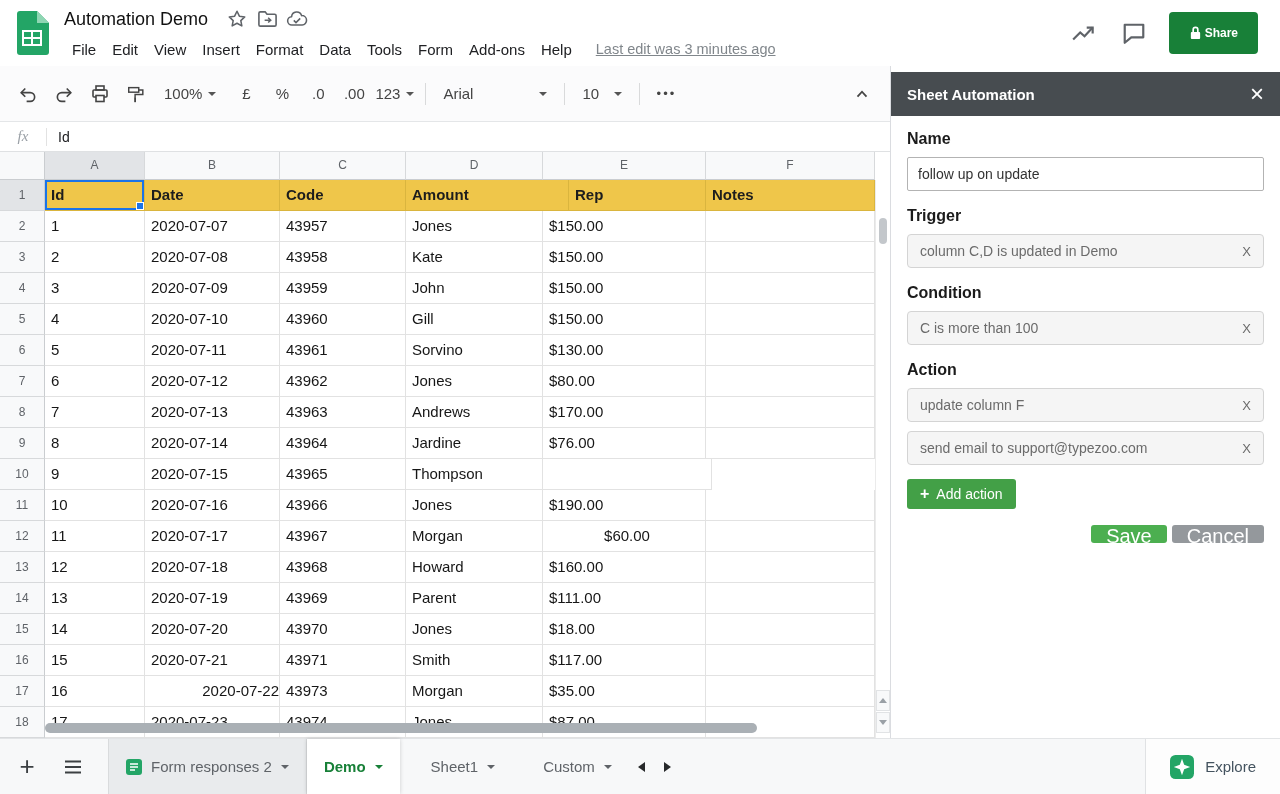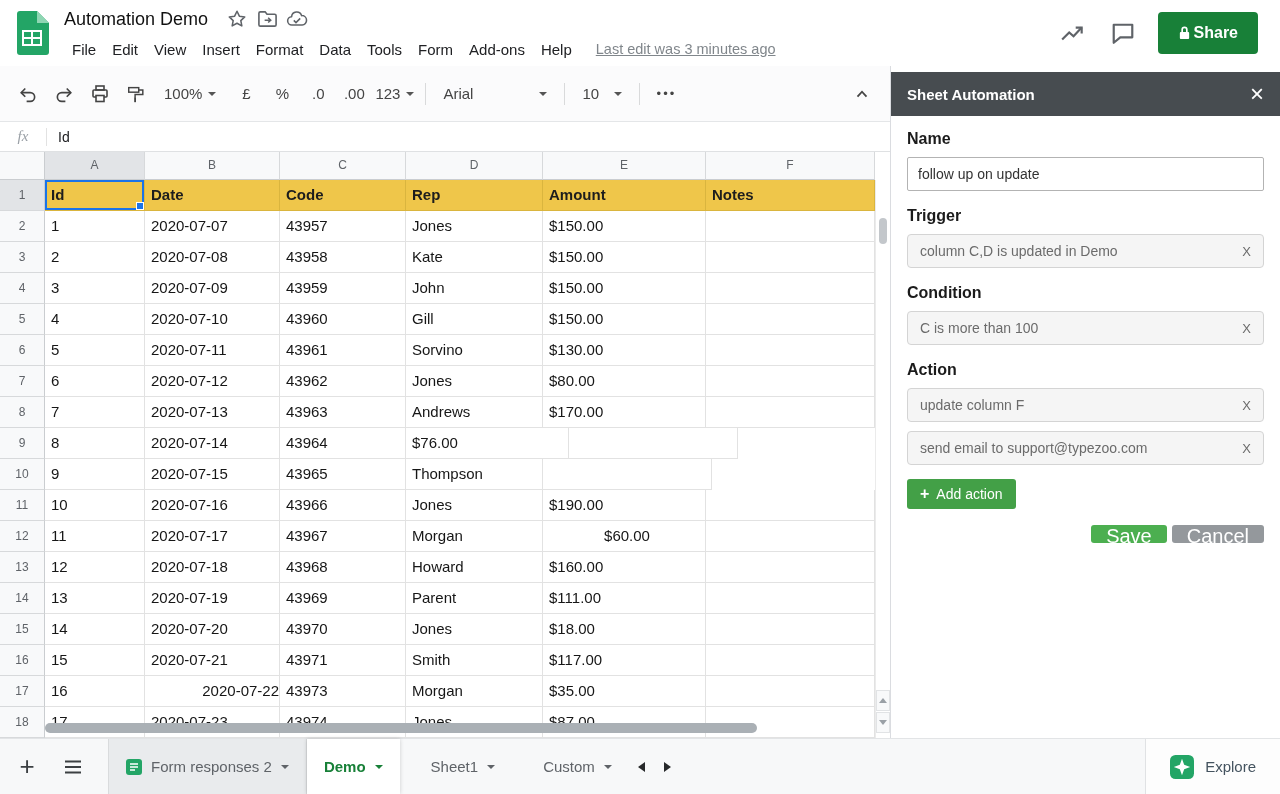--- a/index.html
+++ b/index.html
@@ -11,21 +11,21 @@
   .logo-wrap{width:64px;display:flex;align-items:center;justify-content:center}
   .title-area{display:flex;flex-direction:column;padding-top:4px}
   .title-row{display:flex;align-items:center;height:30px}
   .doc-title{font-size:18px;color:#111;margin-right:14px;white-space:nowrap}
   .tb-icon{width:30px;height:28px;display:flex;align-items:center;justify-content:center;color:#5f6368;border-radius:3px;cursor:pointer}
   .menu-row{display:flex;align-items:center;height:30px;font-size:15px}
   .menu-items{display:flex}
   .menu-item{padding:3px 8px;border-radius:3px;cursor:pointer;color:#202124;white-space:nowrap}
   .last-edit{margin-left:16px;color:#80868b;text-decoration:underline;font-size:14.5px;white-space:nowrap;cursor:pointer}
   .top-right{position:absolute;right:0;top:0;height:66px;display:flex;align-items:center;gap:20px;padding-right:22px}
-  .share-btn{display:flex;align-items:center;gap:3px;background:#188038;color:#fff;border:none;border-radius:4px;height:42px;padding:0 20px;font-size:16px;font-weight:bold;font-family:inherit;cursor:pointer}
+  .share-btn{display:flex;align-items:center;gap:3px;background:#188038;color:#fff;border:none;border-radius:4px;height:42px;padding:0 20px;font-size:12px;font-weight:bold;font-family:inherit;cursor:pointer}
 
   
   .middle{flex:1;display:flex;min-height:0}
   .left-col{width:890px;flex:0 0 890px;display:flex;flex-direction:column;min-height:0}
 
   
   .toolbar{flex:0 0 56px;display:flex;align-items:center;background:#fbfbfc;border-bottom:1px solid #e4e6e8;padding:0 10px;color:#444}
   .t-btn{height:32px;min-width:30px;display:flex;align-items:center;justify-content:center;border-radius:3px;margin:0 3px;font-size:15px;gap:6px;cursor:pointer;white-space:nowrap}
   .t-sep{width:1px;height:22px;background:#d9dadb;margin:0 8px}
   .caret{width:0;height:0;border-left:4px solid transparent;border-right:4px solid transparent;border-top:4px solid #555;display:inline-block}
@@ -246,22 +246,22 @@
             <div class="col-h" style="width: 137px;">D</div>
             <div class="col-h" style="width: 163px;">E</div>
             <div class="col-h" style="width: 169px;">F</div>
           </div>
         <div class="grid-rows">
             <div class="g-row head-row">
               <div class="row-h active">1</div>
               <div class="g-cell selected" style="width: 100px;">Id</div>
               <div class="g-cell" style="width: 135px;">Date</div>
               <div class="g-cell" style="width: 126px;">Code</div>
+              <div class="g-cell" style="width: 163px;">Amount</div>
               <div class="g-cell" style="width: 137px;">Rep</div>
-              <div class="g-cell" style="width: 163px;">Amount</div>
               <div class="g-cell" style="width: 169px;">Notes</div>
             </div>
             <div class="g-row">
               <div class="row-h">2</div>
               <div class="g-cell" style="width: 100px;">1</div>
               <div class="g-cell" style="width: 135px;">2020-07-07</div>
               <div class="g-cell" style="width: 126px;">43957</div>
               <div class="g-cell" style="width: 137px;">Jones</div>
               <div class="g-cell" style="width: 163px;">$150.00</div>
               <div class="g-cell" style="width: 169px;"></div>
@@ -318,20 +318,21 @@
               <div class="g-cell" style="width: 126px;">43963</div>
               <div class="g-cell" style="width: 137px;">Andrews</div>
               <div class="g-cell" style="width: 163px;">$170.00</div>
               <div class="g-cell" style="width: 169px;"></div>
             </div>
             <div class="g-row">
               <div class="row-h">9</div>
               <div class="g-cell" style="width: 100px;">8</div>
               <div class="g-cell" style="width: 135px;">2020-07-14</div>
               <div class="g-cell" style="width: 126px;">43964</div>
+              <div class="g-cell" style="width: 137px;">Jardine</div>
               <div class="g-cell" style="width: 163px;">$76.00</div>
               <div class="g-cell" style="width: 169px;"></div>
             </div>
             <div class="g-row">
               <div class="row-h">10</div>
               <div class="g-cell" style="width: 100px;">9</div>
               <div class="g-cell" style="width: 135px;">2020-07-15</div>
               <div class="g-cell" style="width: 126px;">43965</div>
               <div class="g-cell" style="width: 137px;">Thompson</div>
               <div class="g-cell" style="width: 169px;"></div>

